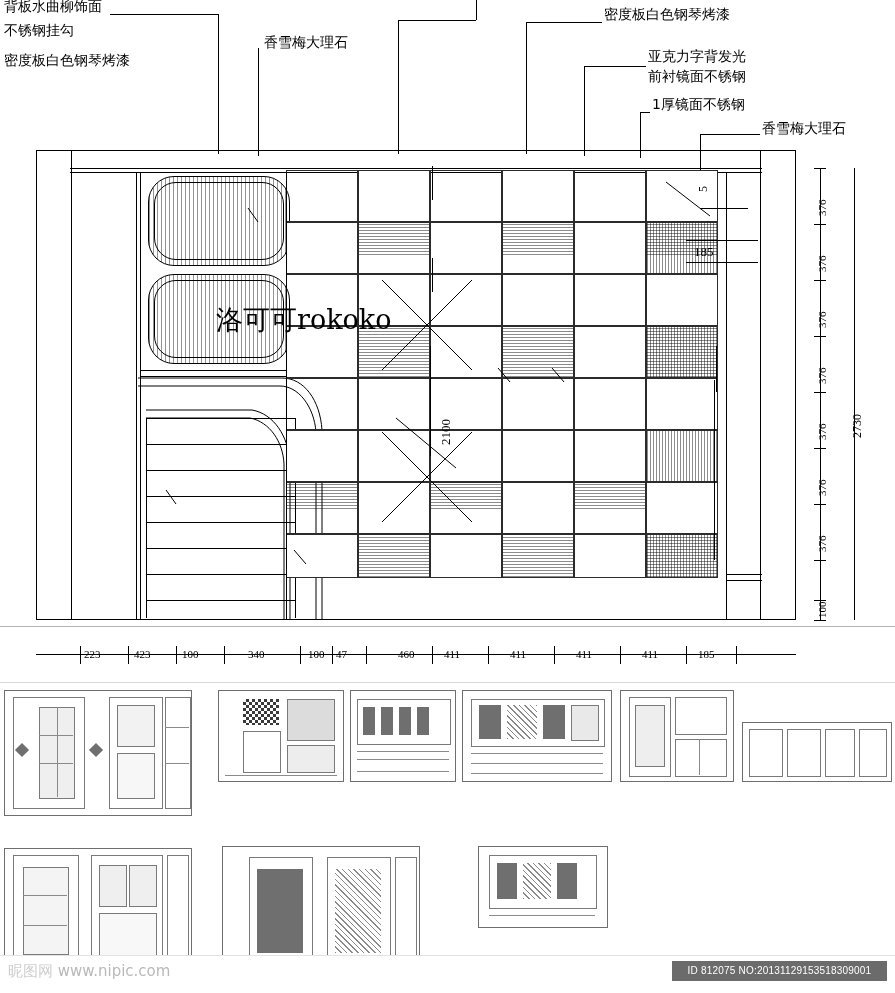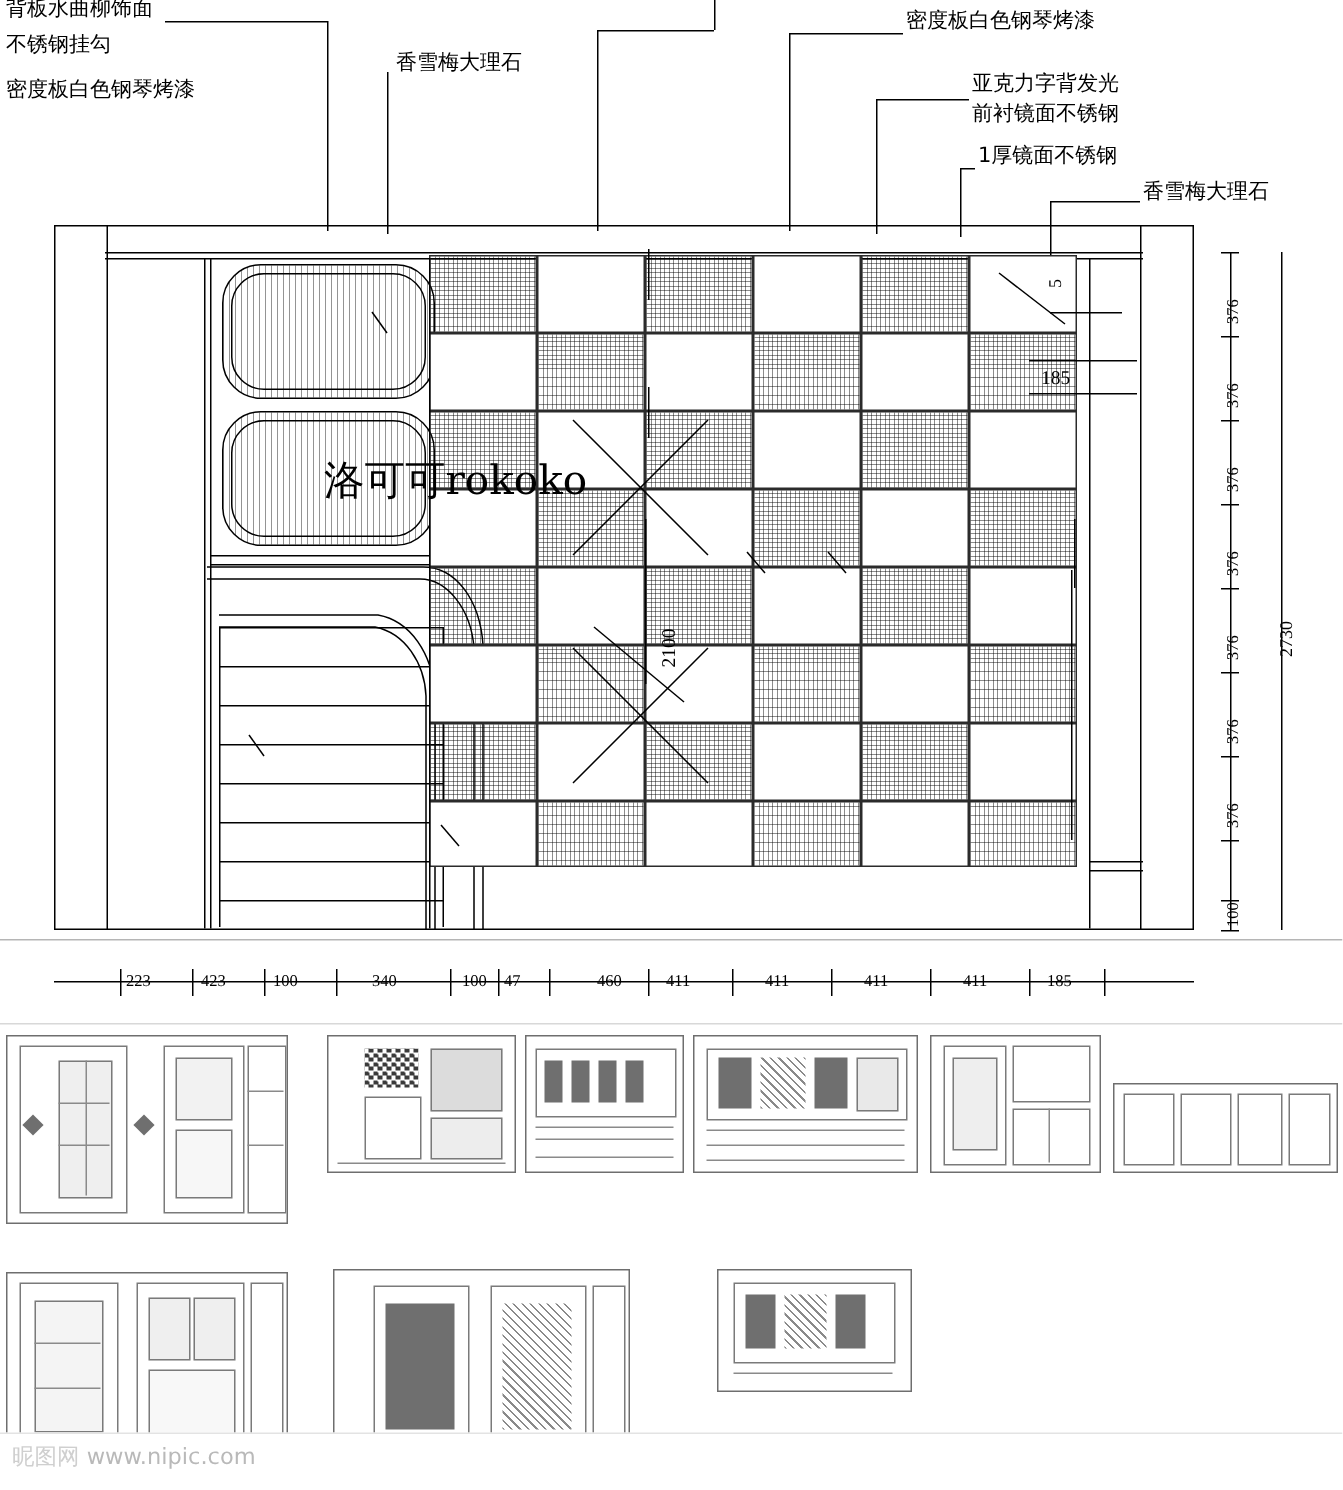--- a/index.html
+++ b/index.html
@@ -391,14 +391,15 @@
     <div class="hatch" style="left:44px;top:16px;width:28px;height:36px;"></div>
     <div class="dk" style="left:78px;top:16px;width:20px;height:36px;"></div>
     <div class="miniln" style="left:10px;top:68px;width:106px;"></div>
   </div>
 
   <div class="abs" id="footer"></div>
   <div class="wm">
     <span class="q">昵图网</span>
     <span>www.nipic.com</span>
   </div>
+  <div id="idbar">ID 812075 NO:20131129153518309001</div>
 
 </div>
 
 </body></html>

